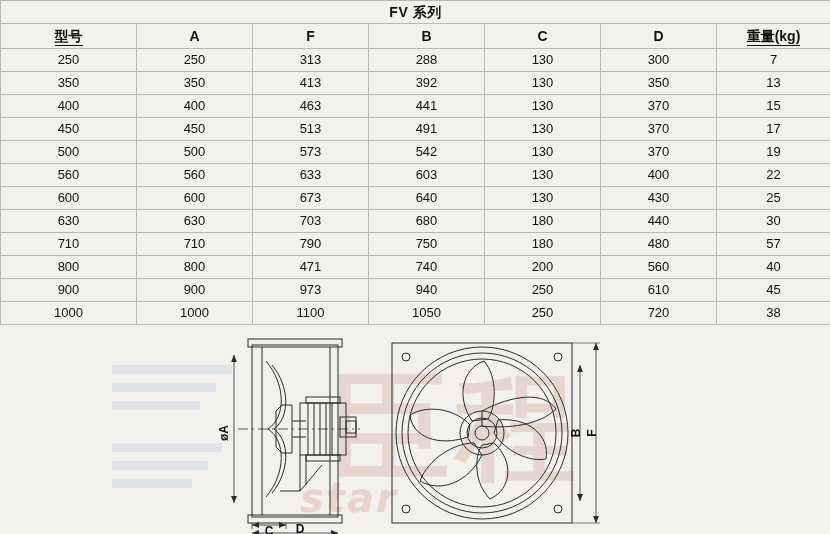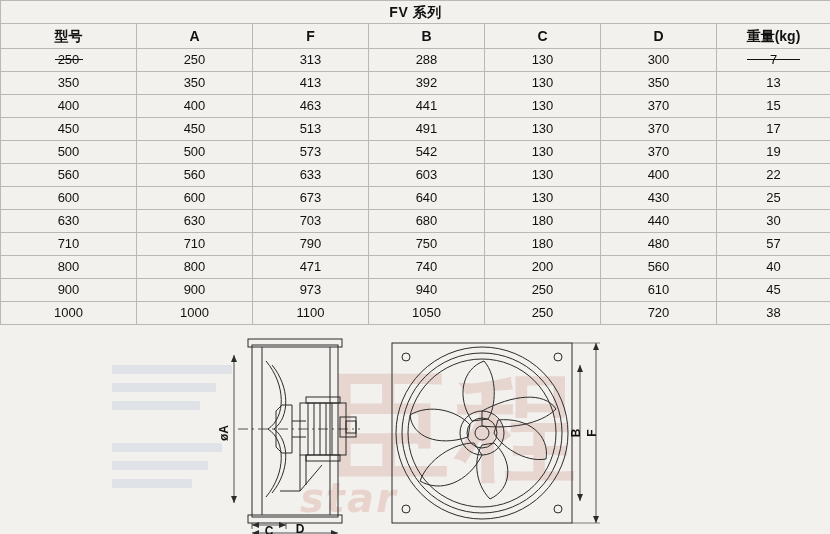--- a/index.html
+++ b/index.html
@@ -44,21 +44,21 @@
     letter-spacing: 0.5px;
   }
   table.spec tr.header-row td {
     font-weight: bold;
     font-size: 14px;
     height: 24px;
     line-height: 24px;
   }
   table.spec tr.header-row td.underlined span {
     border-bottom: 1.5px solid #111;
-    padding-bottom: 15px;
+    padding-bottom: 1px;
   }
   
   col.c0 { width: 136px; }
   col.c1 { width: 116px; }
   col.c2 { width: 116px; }
   col.c3 { width: 116px; }
   col.c4 { width: 116px; }
   col.c5 { width: 116px; }
   col.c6 { width: 114px; }
 

